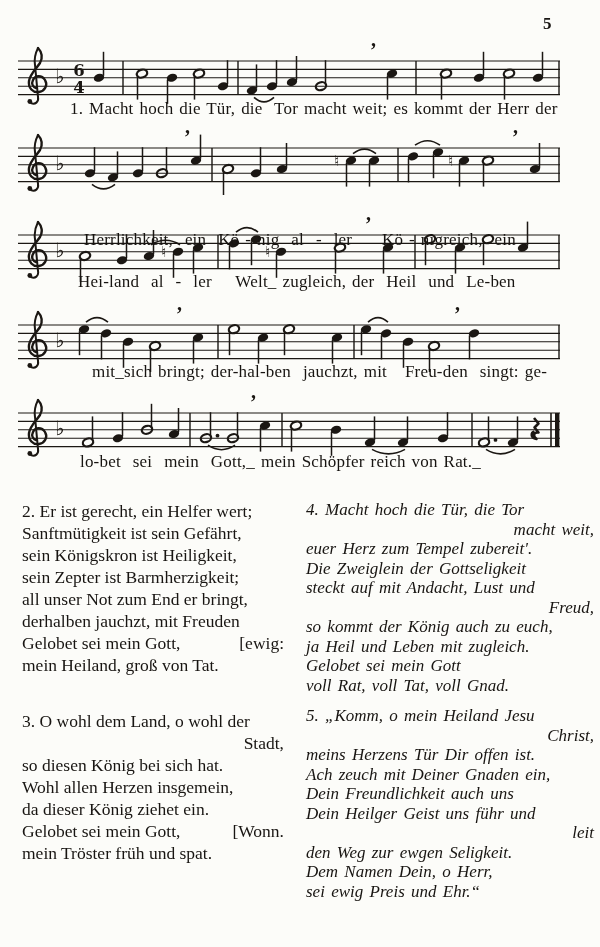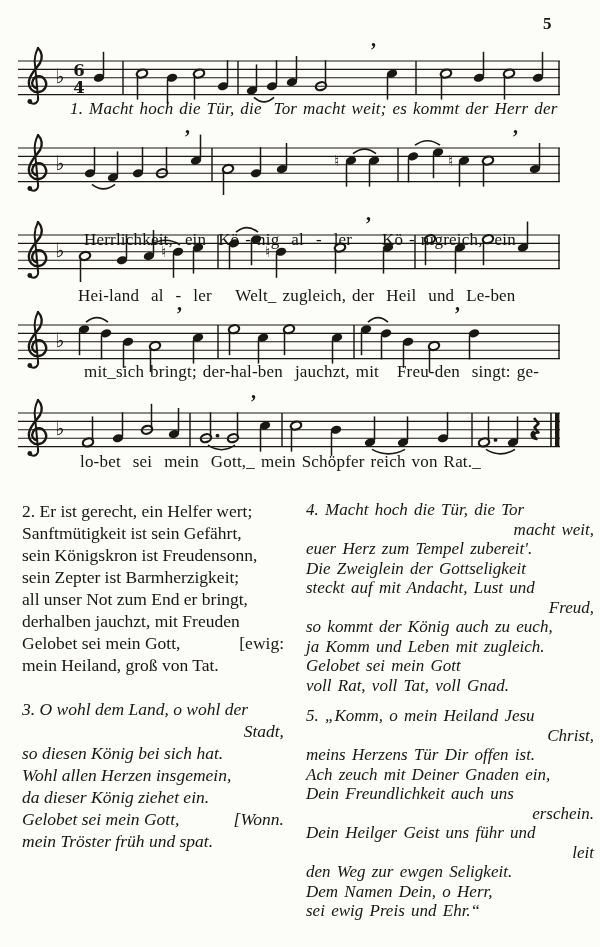--- a/index.html
+++ b/index.html
@@ -21,21 +21,21 @@
     position:absolute;
     white-space:pre;
     font-size:17px;
     letter-spacing:.2px;
     word-spacing:1.5px;
     color:#171411;
   }
   .col{position:absolute;}
   .col-left{left:22px;top:500px;width:262px;font-size:17.5px;line-height:22px;}
   .col-right{left:306px;top:500px;width:288px;font-size:17px;line-height:19.5px;word-spacing:2px;font-style:italic;}
-  .col-left .verse + .verse{margin-top:22px;font-style:italic;}
+  .col-left .verse + .verse{margin-top:34px;}
   .col-right .verse + .verse{margin-top:11px;}
   .vl{min-height:1em;}
   .vl-r{text-align:right;}
   .vl-split{display:flex;justify-content:space-between;}
 </style>
 </head>
 <body>
 
 <div class="page">
   <div class="page-number">5</div>
@@ -277,32 +277,32 @@
         <line x1="470.5" y1="43.4" x2="470.5" y2="19.4" stroke="#1b1713" stroke-width="1.5"></line>
         <circle cx="477.5" cy="42.9" r="1.9" fill="#1b1713"></circle>
         <path d="M 468 52.4 Q 482.5 61.4 497 52.4" fill="none" stroke="#1b1713" stroke-width="1.6"></path>
         <ellipse cx="495" cy="45.4" rx="5.3" ry="3.9" transform="rotate(-18 495 45.4)" fill="#1b1713"></ellipse>
         <line x1="499.5" y1="43.4" x2="499.5" y2="19.4" stroke="#1b1713" stroke-width="1.5"></line>
         <path d="M 516 21 L 520.5 26.5 L 516.5 30.5 L 520.5 35.5 C 515.5 35 514.5 39 518.5 42 C 512 40.5 513 35.5 516.5 34.5" fill="none" stroke="#1b1713" stroke-width="2.6" stroke-linejoin="round"></path>
         <line x1="533" y1="16" x2="533" y2="49.6" stroke="#1b1713" stroke-width="1.6"></line>
         <rect x="537" y="16" width="4.4" height="33.6" fill="#1b1713"></rect>
       </svg>
 
-    <div class="lyric" style="left: 70px; top: 99px; font-style: italic;">1. Macht hoch die Tür, die  Tor macht weit; es kommt der Herr der</div>
+    <div class="lyric" style="left: 70px; top: 99px;">1. Macht hoch die Tür, die  Tor macht weit; es kommt der Herr der</div>
     <div class="lyric" style="left: 84px; top: 186px; margin-top: 44px;">Herrlichkeit,  ein  Kö - nig  al  -  ler     Kö - nigreich,  ein</div>
-    <div class="lyric" style="left: 78px; top: 272px; margin-top: 14px;">Hei-land  al  -  ler    Welt_ zugleich, der  Heil  und  Le-ben</div>
-    <div class="lyric" style="left: 84px; top: 362px;">mit_sich bringt; der-hal-ben  jauchzt, mit   Freu-den  singt: ge-</div>
+    <div class="lyric" style="left: 78px; top: 272px;">Hei-land  al  -  ler    Welt_ zugleich, der  Heil  und  Le-ben</div>
+    <div class="lyric" style="left: 92px; top: 362px;">mit_sich bringt; der-hal-ben  jauchzt, mit   Freu-den  singt: ge-</div>
     <div class="lyric" style="left: 80px; top: 452px;">lo-bet  sei  mein  Gott,_ mein Schöpfer reich von Rat._</div>
   </div>
 
   <div class="col col-left" id="col-left">
       <div class="verse">
         <div class="vl">2. Er ist gerecht, ein Helfer wert;</div>
         <div class="vl">Sanftmütigkeit ist sein Gefährt,</div>
-        <div class="vl">sein Königskron ist Freudensonn,</div>
+        <div class="vl">sein Königskron ist Heiligkeit,</div>
         <div class="vl">sein Zepter ist Barmherzigkeit;</div>
         <div class="vl">all unser Not zum End er bringt,</div>
         <div class="vl">derhalben jauchzt, mit Freuden</div>
         <div class="vl vl-split">
           <span>Gelobet sei mein Gott,</span>
           <span>[ewig:</span>
         </div>
         <div class="vl">mein Heiland, groß von Tat.</div>
       </div>
       <div class="verse">
@@ -320,31 +320,30 @@
     </div>
   <div class="col col-right" id="col-right">
       <div class="verse">
         <div class="vl">4. Macht hoch die Tür, die Tor</div>
         <div class="vl vl-r">macht weit,</div>
         <div class="vl">euer Herz zum Tempel zubereit'.</div>
         <div class="vl">Die Zweiglein der Gottseligkeit</div>
         <div class="vl">steckt auf mit Andacht, Lust und</div>
         <div class="vl vl-r">Freud,</div>
         <div class="vl">so kommt der König auch zu euch,</div>
-        <div class="vl">ja Komm und Leben mit zugleich.</div>
+        <div class="vl">ja Heil und Leben mit zugleich.</div>
         <div class="vl">Gelobet sei mein Gott</div>
         <div class="vl">voll Rat, voll Tat, voll Gnad.</div>
       </div>
       <div class="verse">
         <div class="vl">5. „Komm, o mein Heiland Jesu</div>
         <div class="vl vl-r">Christ,</div>
         <div class="vl">meins Herzens Tür Dir offen ist.</div>
         <div class="vl">Ach zeuch mit Deiner Gnaden ein,</div>
         <div class="vl">Dein Freundlichkeit auch uns</div>
-        <div class="vl vl-r">erschein.</div>
         <div class="vl">Dein Heilger Geist uns führ und</div>
         <div class="vl vl-r">leit</div>
         <div class="vl">den Weg zur ewgen Seligkeit.</div>
         <div class="vl">Dem Namen Dein, o Herr,</div>
         <div class="vl">sei ewig Preis und Ehr.“</div>
       </div>
     </div>
 </div>
 
 </body></html>

